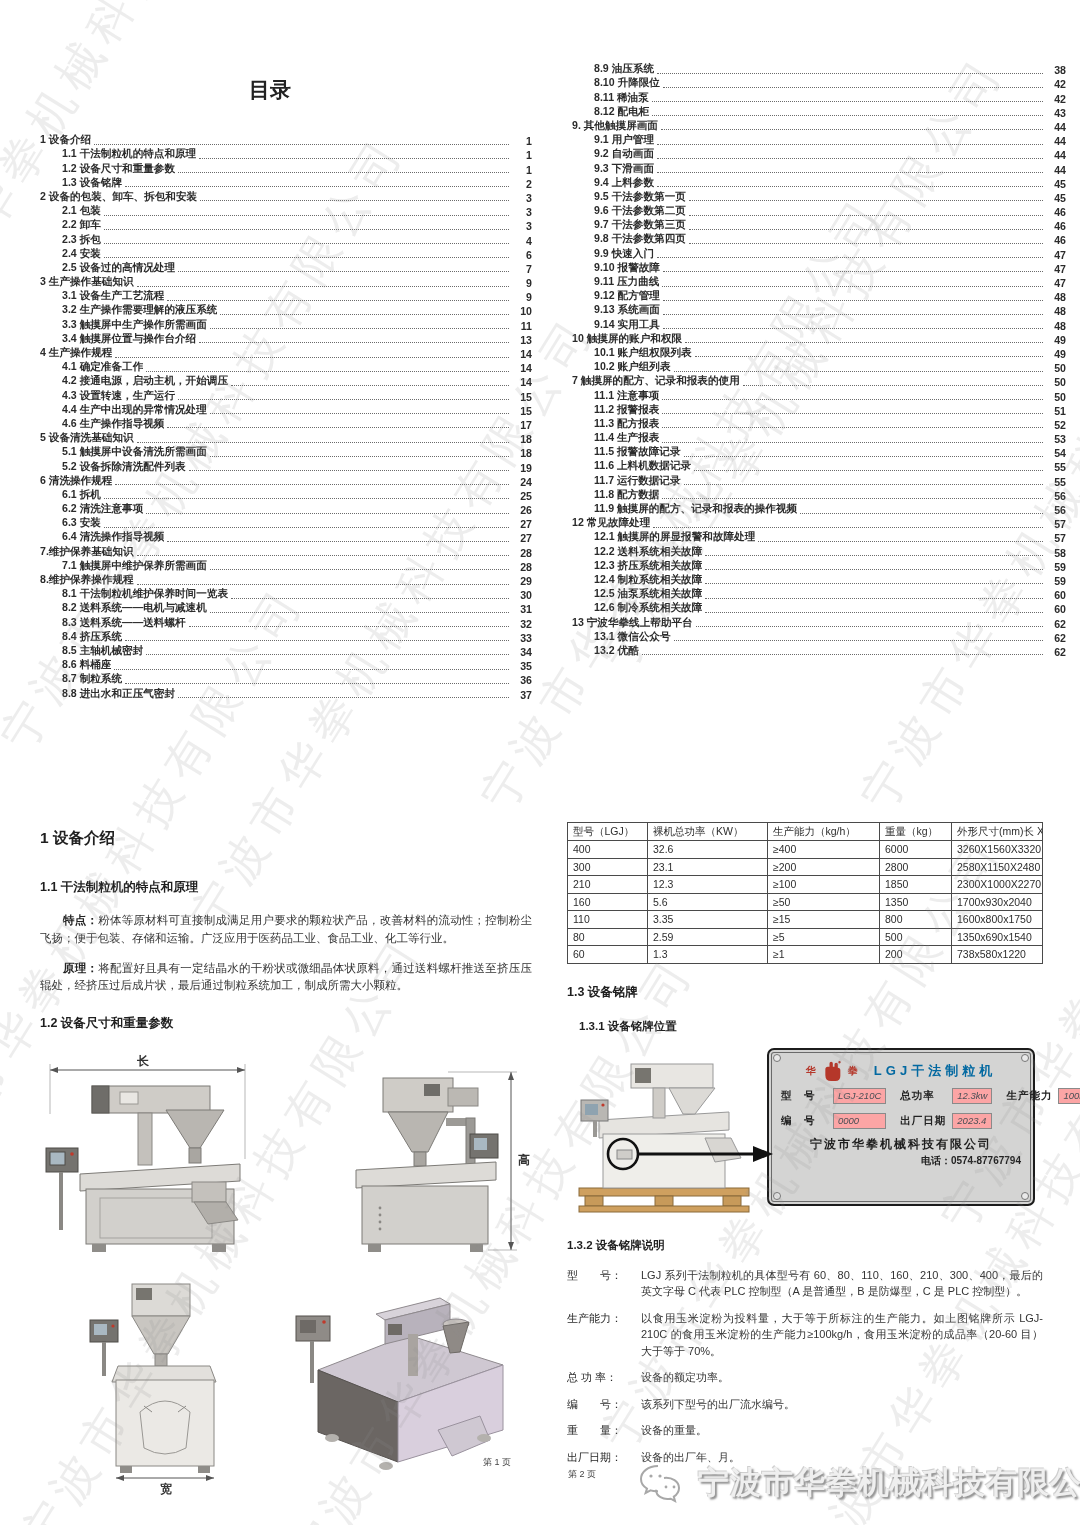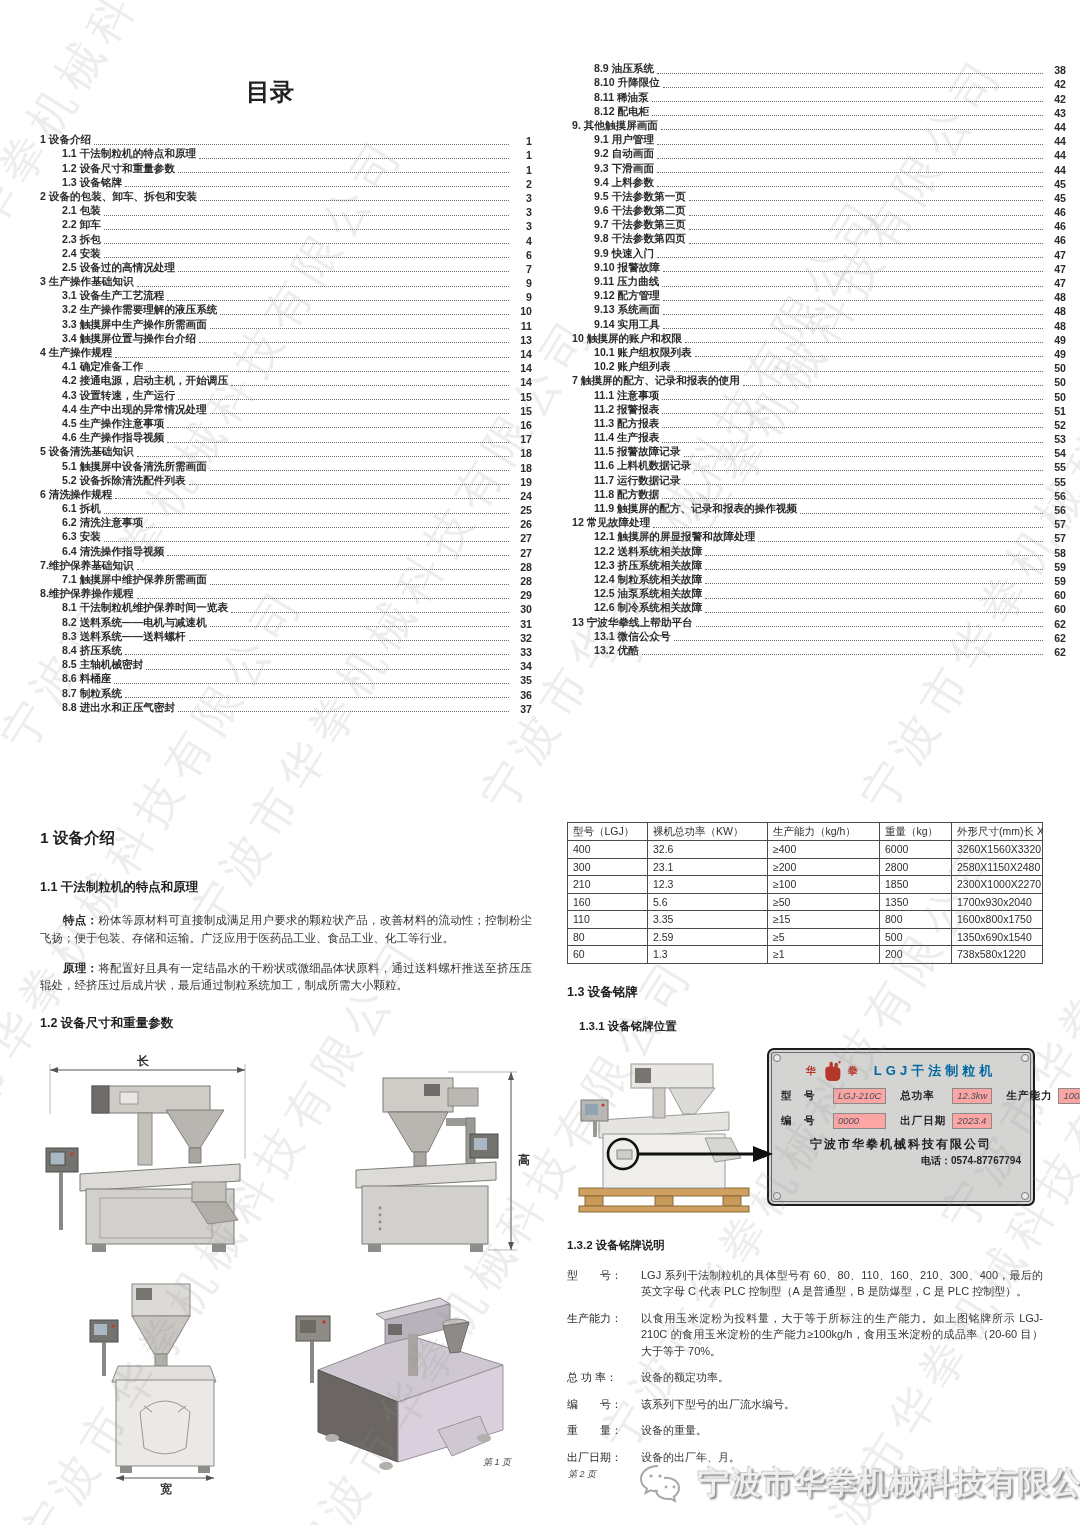--- a/index.html
+++ b/index.html
@@ -8,39 +8,39 @@
     font-family:"Liberation Sans",sans-serif;color:#2e2e2e;overflow:hidden;
   }
   
   #watermark-layer{position:absolute;inset:0;z-index:5;pointer-events:none;}
   .wm{
     position:absolute;white-space:nowrap;font-size:46px;letter-spacing:9px;
     color:rgba(140,140,140,0.16);transform:rotate(-58deg);transform-origin:left bottom;
   }
   
   .toc-title{position:absolute;left:0;top:76px;width:540px;text-align:center;
-    font-size:24px;font-weight:bold;color:#222;z-index:2;}
+    font-size:21px;font-weight:bold;color:#222;z-index:2;}
   .toc-col{position:absolute;z-index:2;}
   #toc-left{left:40px;top:133px;width:492px;}
   #toc-right{left:572px;top:62px;width:494px;}
   .toc-row{display:flex;align-items:flex-end;height:14.2px;font-size:10.6px;font-weight:600;color:#2b2b2b;}
   .toc-row.lvl1 .toc-label{padding-left:22px;}
   .toc-label{white-space:nowrap;overflow:hidden;}
   .toc-dots{flex:1;border-bottom:1.6px dotted #6a6a6a;margin:0 3px 2.5px 3px;min-width:10px;}
   .toc-page{width:20px;text-align:right;font-size:10.6px;}
   
   .doc-page{position:absolute;z-index:2;}
   #page1{left:40px;top:828px;width:492px;height:660px;}
   #page2{left:567px;top:822px;width:476px;height:660px;}
   .h-big{font-size:15.5px;font-weight:bold;margin:0 0 30px 0;color:#1f1f1f;}
   .h-mid{font-size:12.5px;font-weight:bold;margin:0 0 16px 0;color:#1f1f1f;}
   .h-sub{font-size:11.5px;font-weight:bold;margin:0 0 12px 12px;color:#1f1f1f;}
   .body-p{font-size:11.5px;line-height:1.55;text-indent:2em;text-align:justify;margin:0 0 12px 0;color:#333;}
   .body-p b{color:#222;}
-  .page-num{position:absolute;font-size:9px;color:#444;font-style:italic;}
+  .page-num{position:absolute;font-size:9px;color:#444;}
   
   #fig-area{position:relative;height:460px;margin-top:14px;}
   .fig{position:absolute;}
   .dim-label{font-size:12px;fill:#333;font-weight:600;}
   
   table.spec{border-collapse:collapse;width:100%;table-layout:fixed;}
   table.spec th,table.spec td{
     border:1px solid #4a4a4a;font-size:10.5px;font-weight:normal;color:#2d2d2d;
     padding:1.5px 5px;text-align:left;height:13.5px;white-space:nowrap;overflow:hidden;}
   
@@ -184,25 +184,20 @@
     </div>
     <div class="toc-row lvl1">
       <span class="toc-label">4.3 设置转速，生产运行</span>
       <span class="toc-dots"></span>
       <span class="toc-page">15</span>
     </div>
     <div class="toc-row lvl1">
       <span class="toc-label">4.4 生产中出现的异常情况处理</span>
       <span class="toc-dots"></span>
       <span class="toc-page">15</span>
-    </div>
-    <div class="toc-row lvl1">
-      <span class="toc-label">4.5 生产操作注意事项</span>
-      <span class="toc-dots"></span>
-      <span class="toc-page">16</span>
     </div>
     <div class="toc-row lvl1">
       <span class="toc-label">4.6 生产操作指导视频</span>
       <span class="toc-dots"></span>
       <span class="toc-page">17</span>
     </div>
     <div class="toc-row">
       <span class="toc-label">5 设备清洗基础知识</span>
       <span class="toc-dots"></span>
       <span class="toc-page">18</span>

